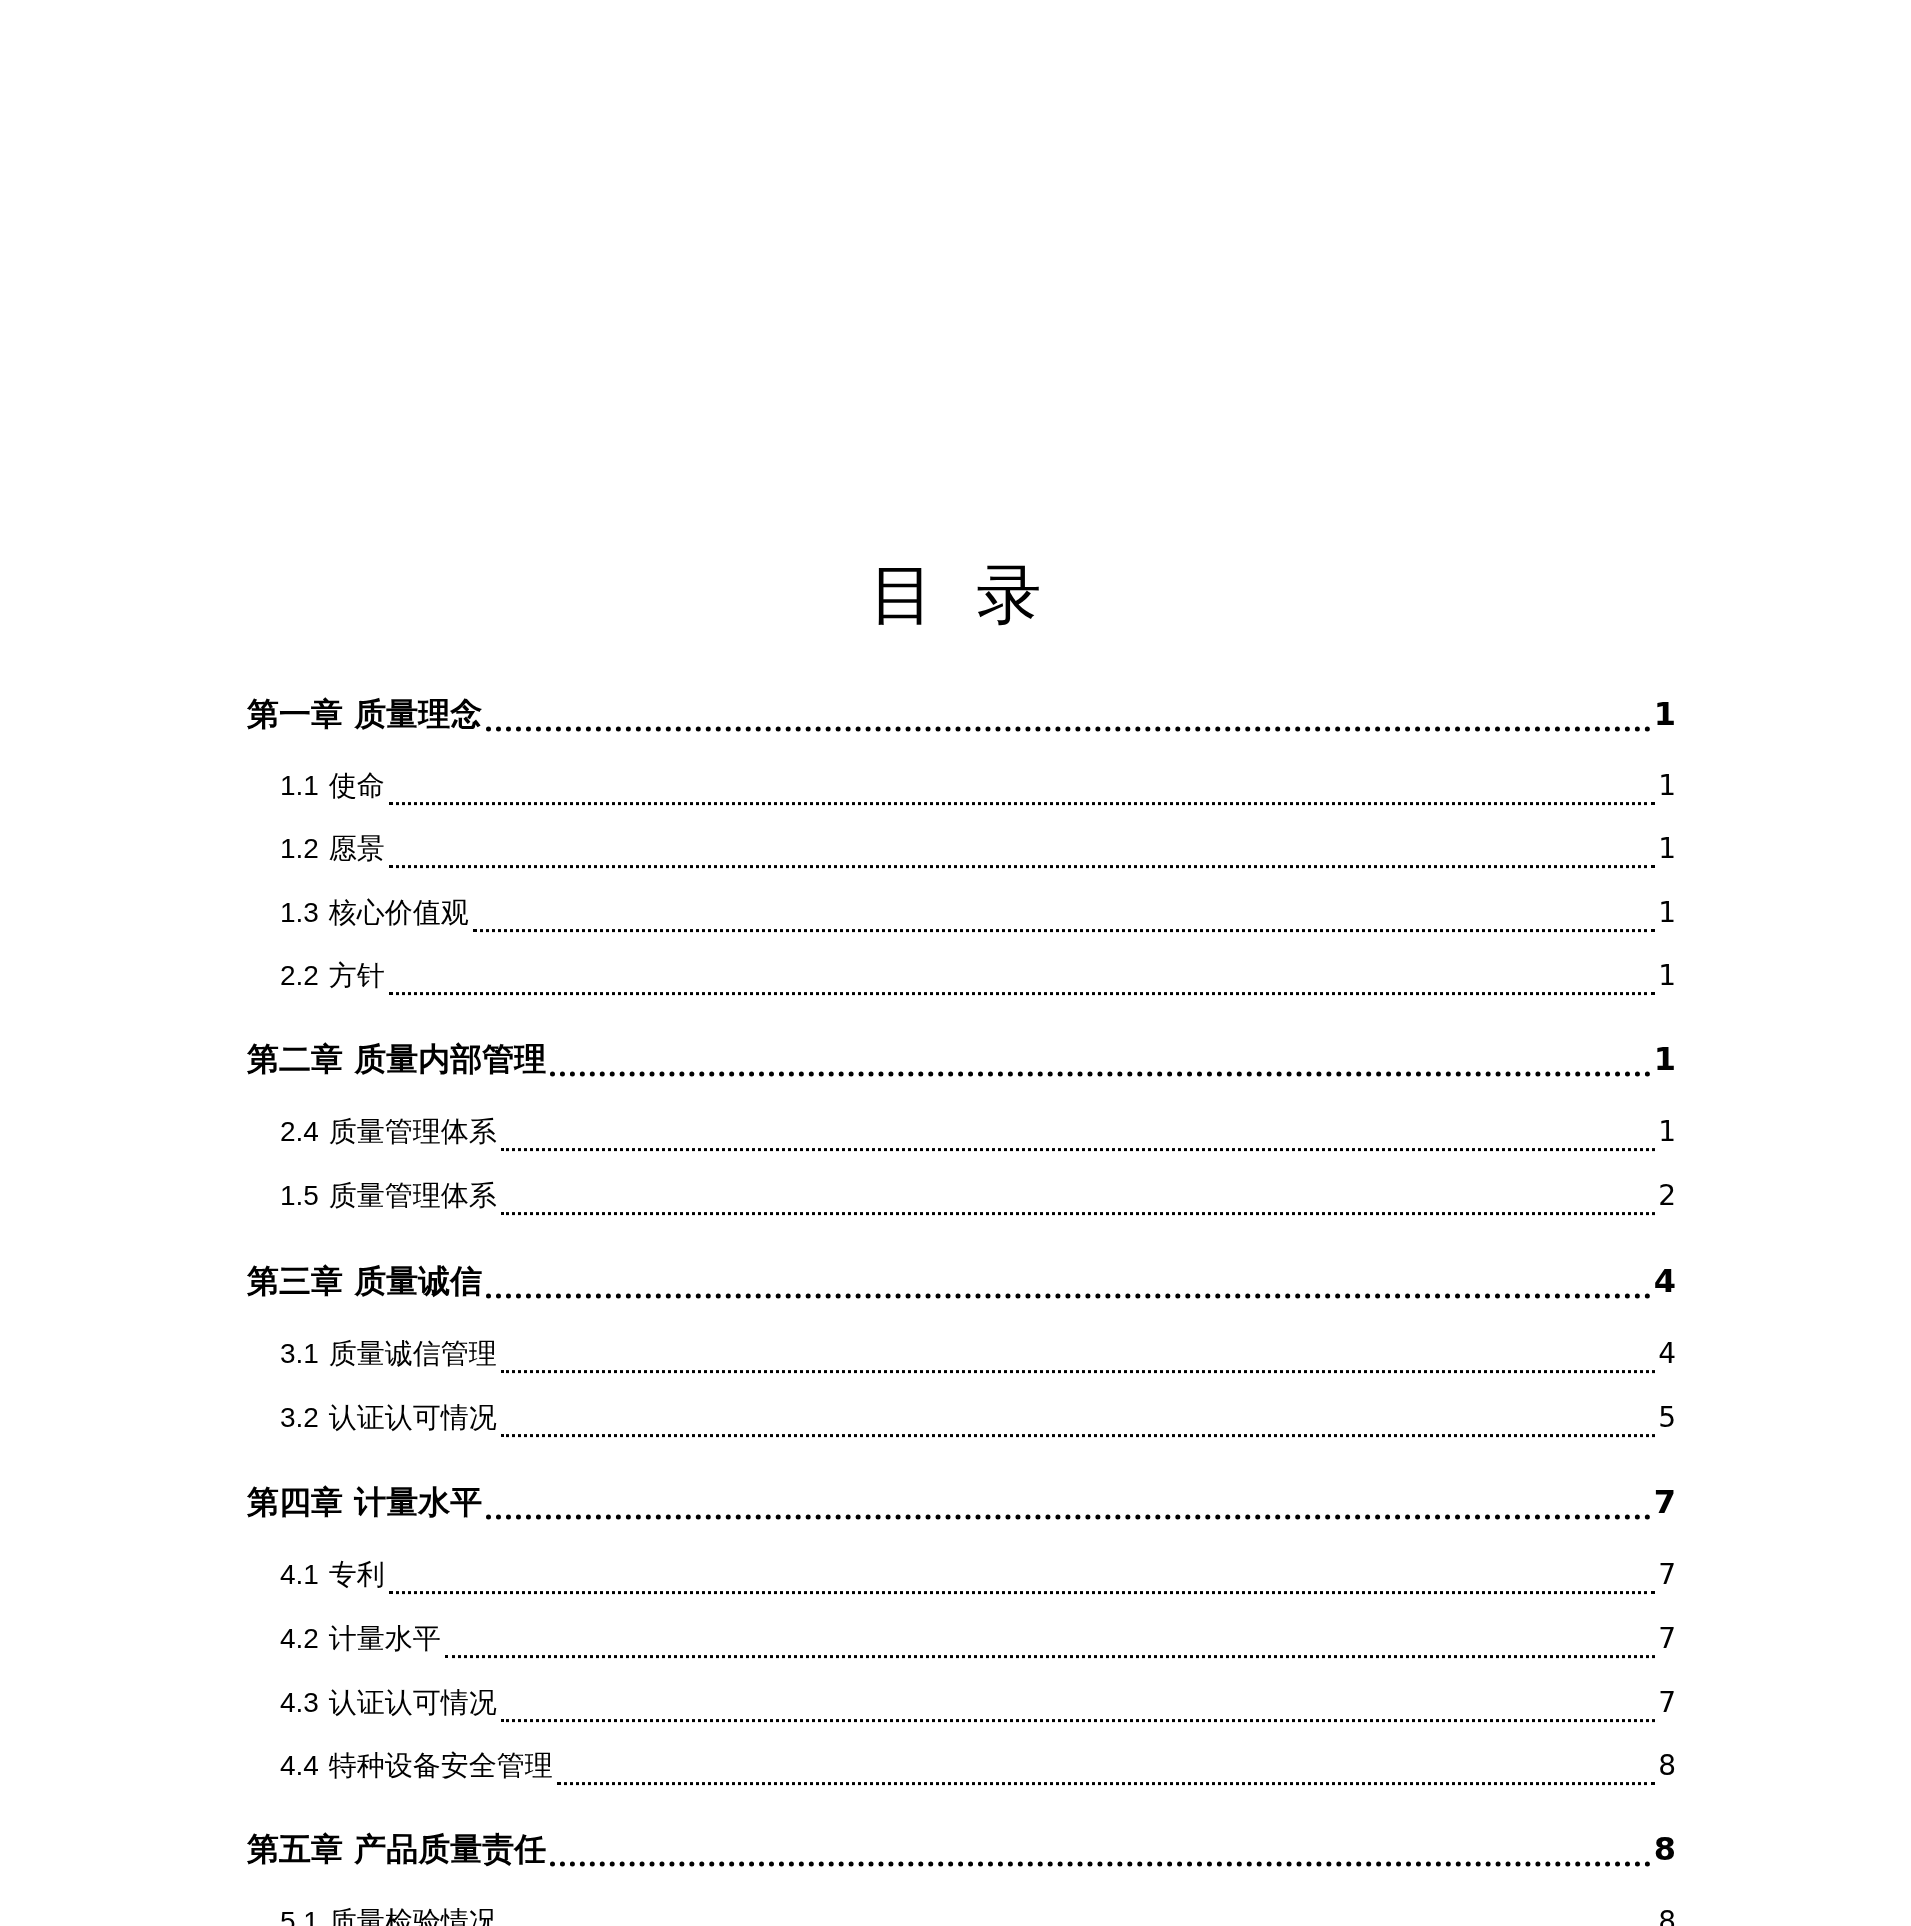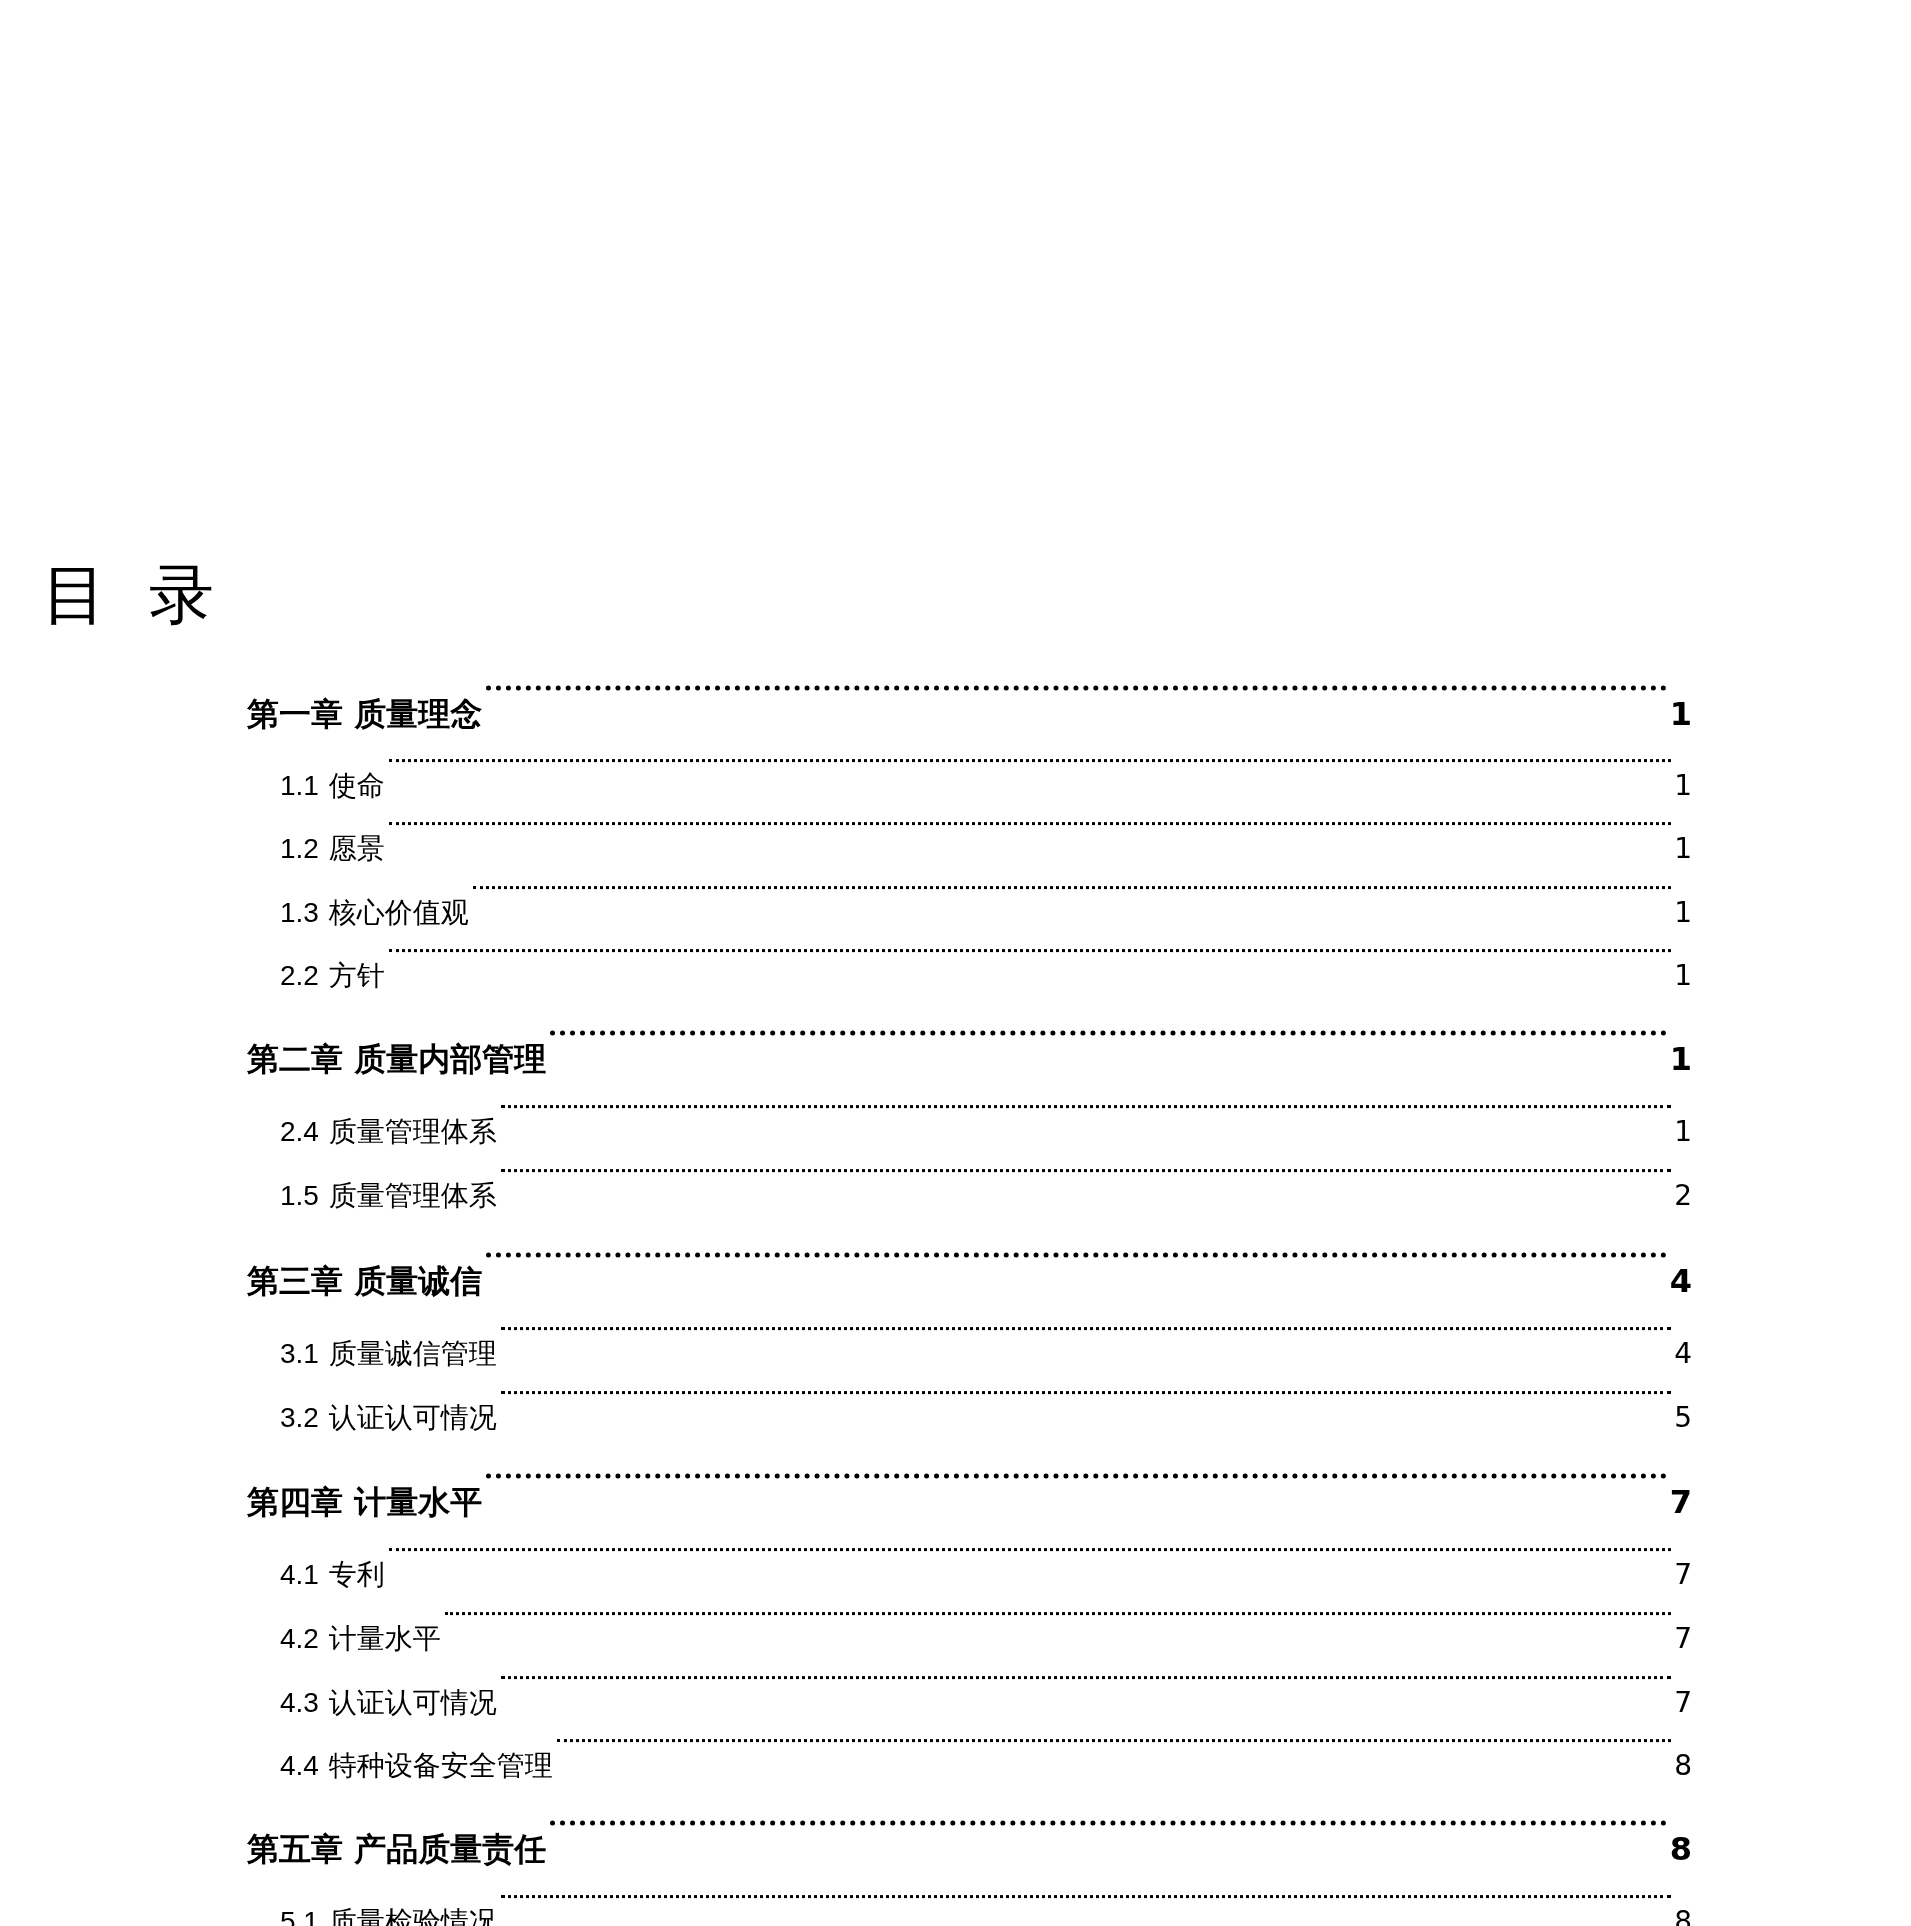--- a/index.html
+++ b/index.html
@@ -21,43 +21,44 @@
       top: 0;
       width: 1911px;
       height: 2703px;
       background: #ffffff;
     }
     .toc-title {
       position: absolute;
       left: 0;
       width: 1911px;
       top: 512px;
+      text-align: center;
       font-family: "DejaVu Serif", "Liberation Serif", serif;
       font-size: 65px;
       line-height: 77px;
       letter-spacing: 42px;
       padding-left: 42px;
       box-sizing: border-box;
       font-weight: normal;
     }
     .toc-list {
       position: absolute;
       left: 247px;
       width: 1445px;
       top: 0;
       margin: 0;
       padding: 0;
       list-style: none;
     }
     .toc-entry {
       position: absolute;
       left: 0;
-      right: 0;
+      right: 16px;
       display: flex;
-      align-items: flex-start;
+      align-items: flex-end;
       white-space: nowrap;
       height: 46px;
       line-height: 46px;
     }
     .toc-entry.chapter {
       font-family: "DejaVu Sans", "Liberation Sans", sans-serif;
       font-weight: bold;
       font-size: 32px;
     }
     .toc-entry.section {

